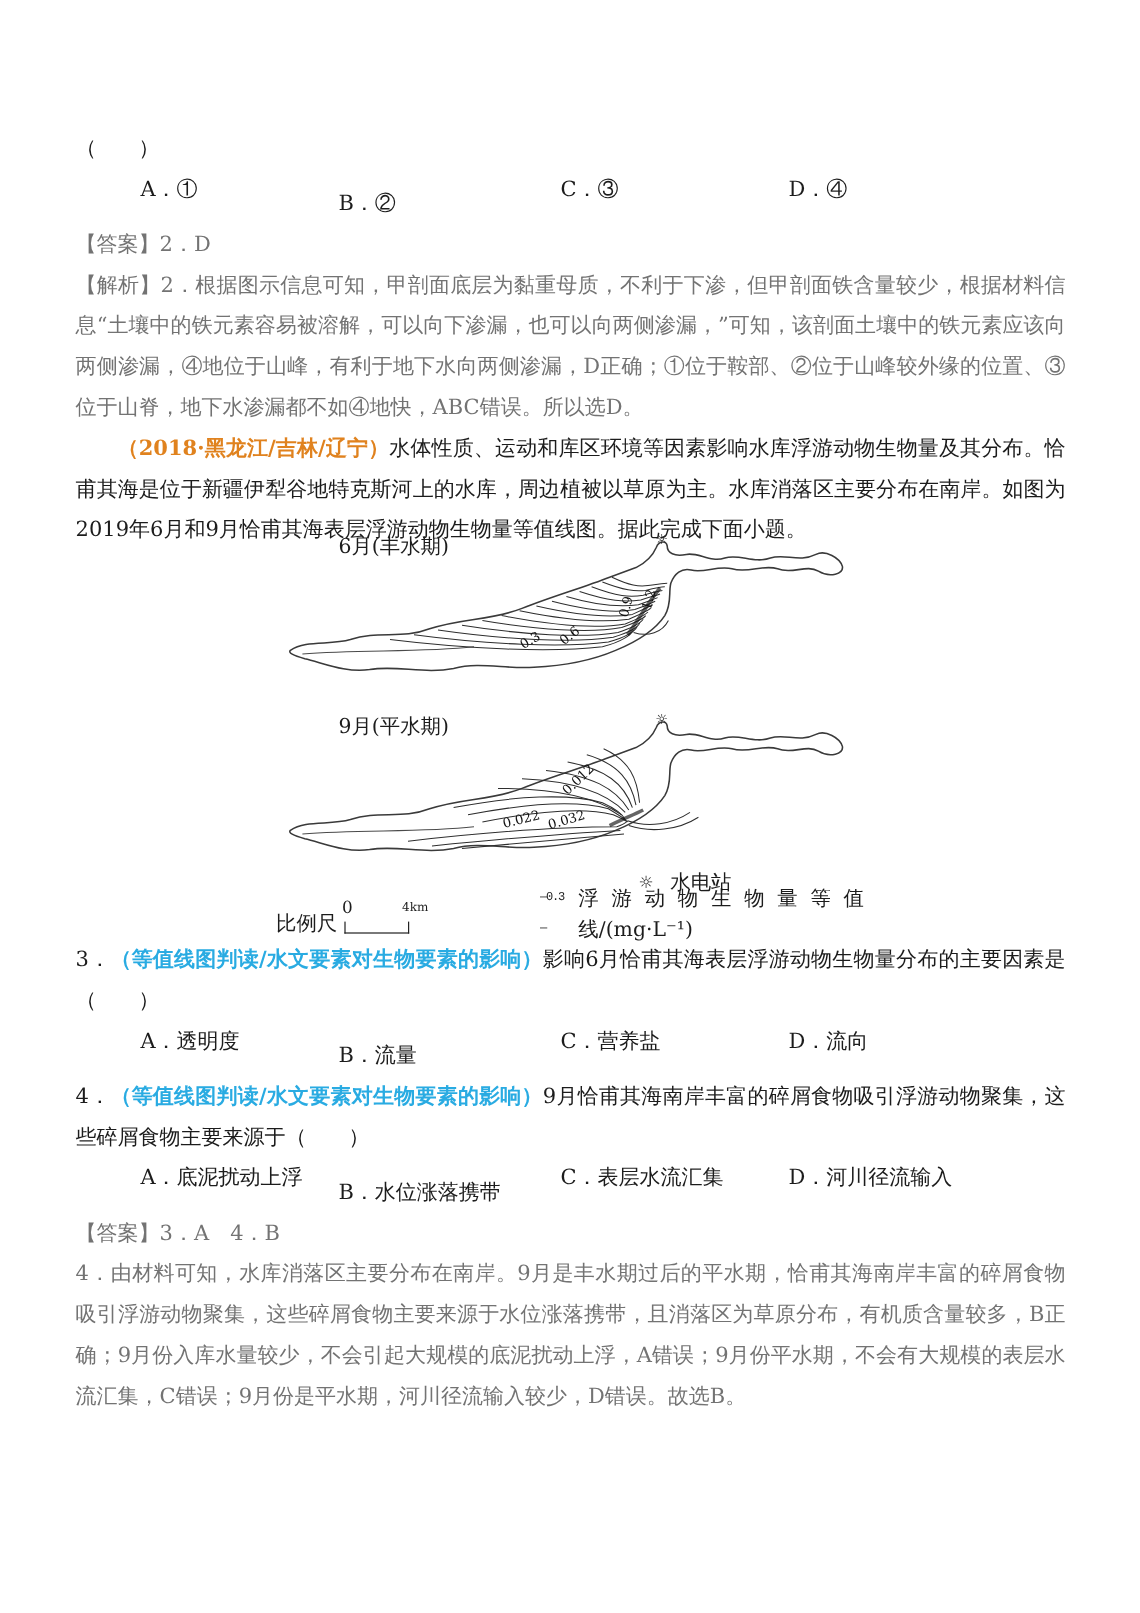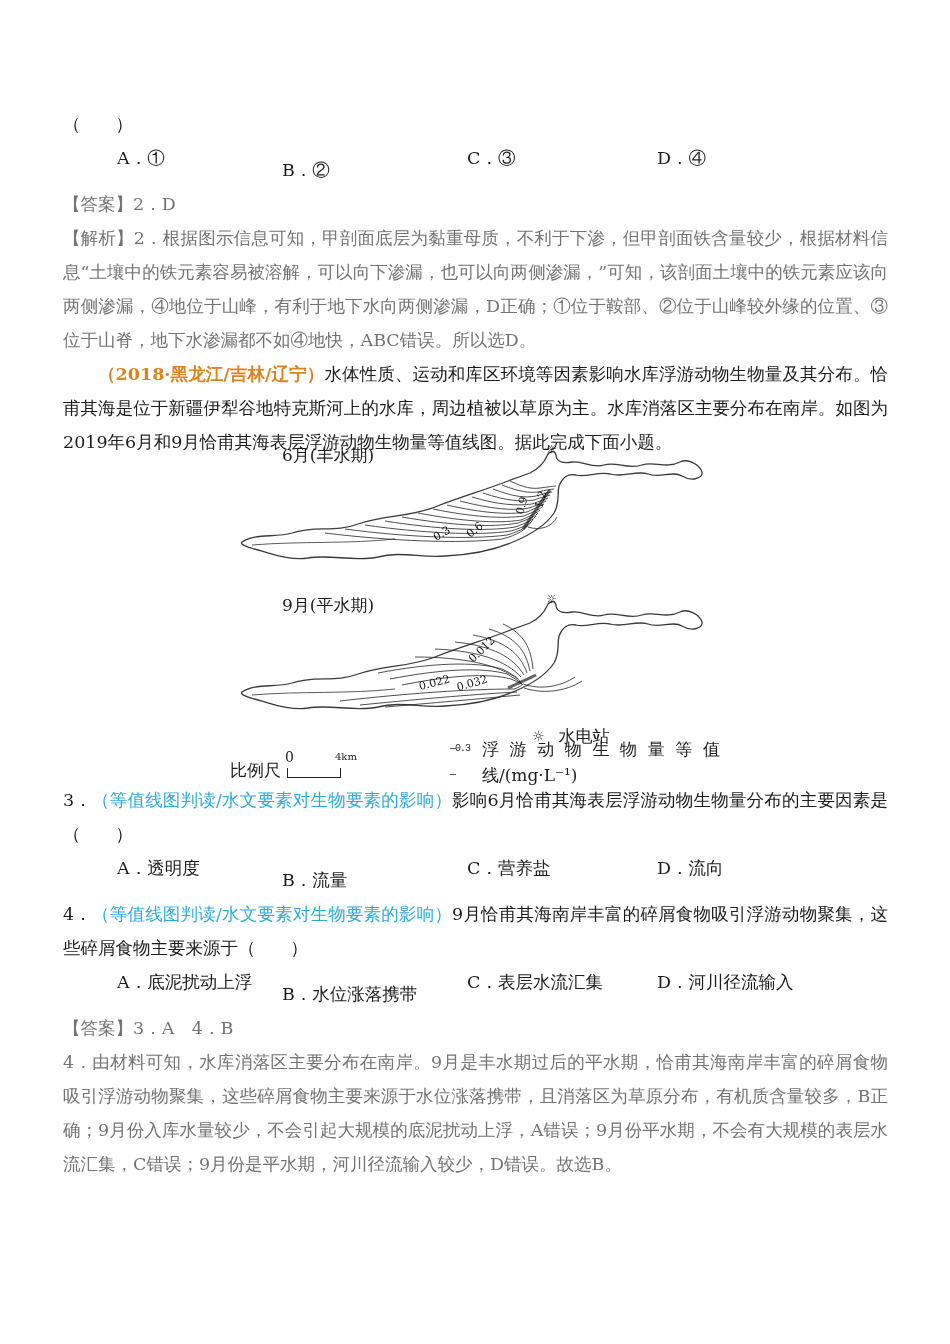--- a/index.html
+++ b/index.html
@@ -12,21 +12,21 @@
     font-family:"DejaVu Serif","Liberation Serif",serif;
     font-size:17.5px;
     line-height:34px;
     color:#1c1c1c;
     text-align:justify;
     overflow:hidden;
   }
   .page p{margin:0;}
   .red{color:#737373;}
   .tag-orange{color:#e0821e;font-weight:bold;}
-  .tag-cyan{color:#29abe2;font-weight:normal;}
+  .tag-cyan{color:#29abe2;font-weight:bold;}
   .opts-row{display:flex;padding-left:42px;}
   .opt-a{width:165px;margin-left:12px;}
   .opt-b{width:185px;margin-top:12px;}
   .opt-c{width:190px;}
   .opt-d{flex:1;}
   .material-p{text-indent:2em;}
   .figure{position:relative;width:480px;margin-left:167px;}
   .fig-june{margin-top:-14px;}
   svg{display:block;}
   .map-title{font-family:"DejaVu Serif","Liberation Serif",serif;font-size:17px;fill:#1c1c1c;}

